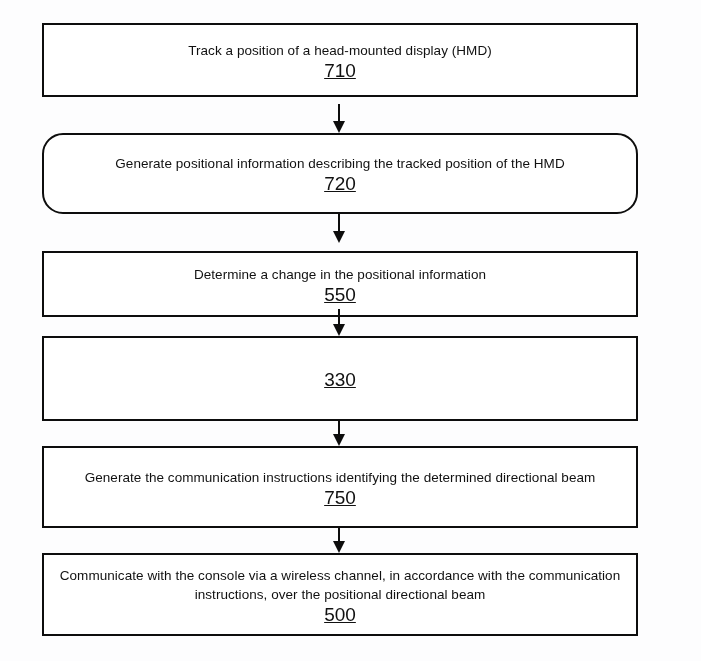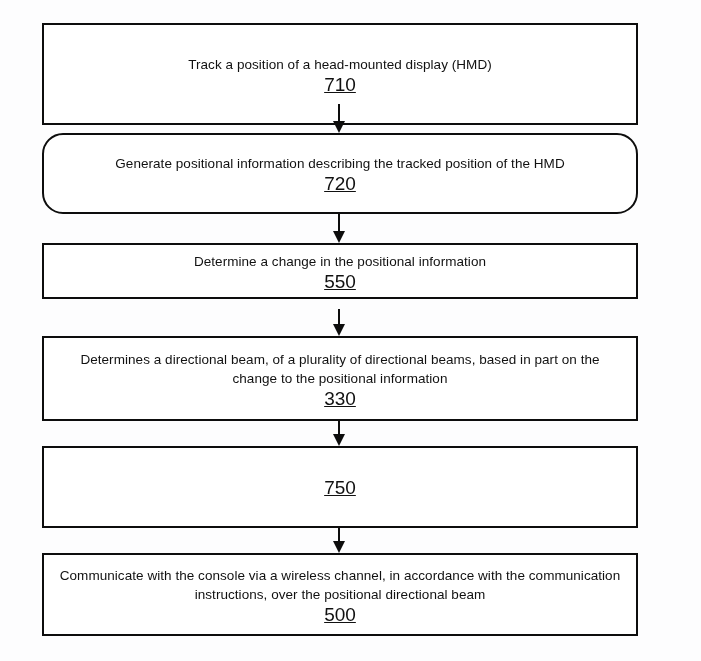--- a/index.html
+++ b/index.html
@@ -46,23 +46,23 @@
   .step-number {
     font-size: 19px;
     line-height: 19px;
     color: #111111;
     text-decoration: underline;
     text-underline-offset: 1px;
     margin-top: 1px;
   }
 
   
-  .box-1 { top: 23px;  height: 102px; }
+  .box-1 { top: 23px;  height: 74px; }
   .box-2 { top: 133px; height: 81px; border-radius: 21px; }
-  .box-3 { top: 243px; height: 56px; }
+  .box-3 { top: 251px; height: 66px; }
   .box-4 { top: 336px; height: 85px; }
   .box-5 { top: 446px; height: 82px; }
   .box-6 { top: 553px; height: 83px; }
 
   
   .connector {
     position: absolute;
     left: 333px;
     width: 13px;
   }
@@ -132,30 +132,30 @@
     <div class="step-text">Determine a change in the positional information</div>
     <div class="step-number">550</div>
   </div>
 
   <div class="connector conn-3">
     <div class="stem"></div>
     <div class="head"></div>
   </div>
 
   <div class="step-box box-4">
-    <div class="step-text">Determines a directional beam, of a plurality of directional beams, based in part on the change to the positional information</div>
     <div class="step-number">330</div>
   </div>
 
   <div class="connector conn-4">
     <div class="stem"></div>
     <div class="head"></div>
   </div>
 
   <div class="step-box box-5">
+    <div class="step-text">Generate the communication instructions identifying the determined directional beam</div>
     <div class="step-number">750</div>
   </div>
 
   <div class="connector conn-5">
     <div class="stem"></div>
     <div class="head"></div>
   </div>
 
   <div class="step-box box-6">
     <div class="step-text">Communicate with the console via a wireless channel, in accordance with the communication instructions, over the positional directional beam</div>

